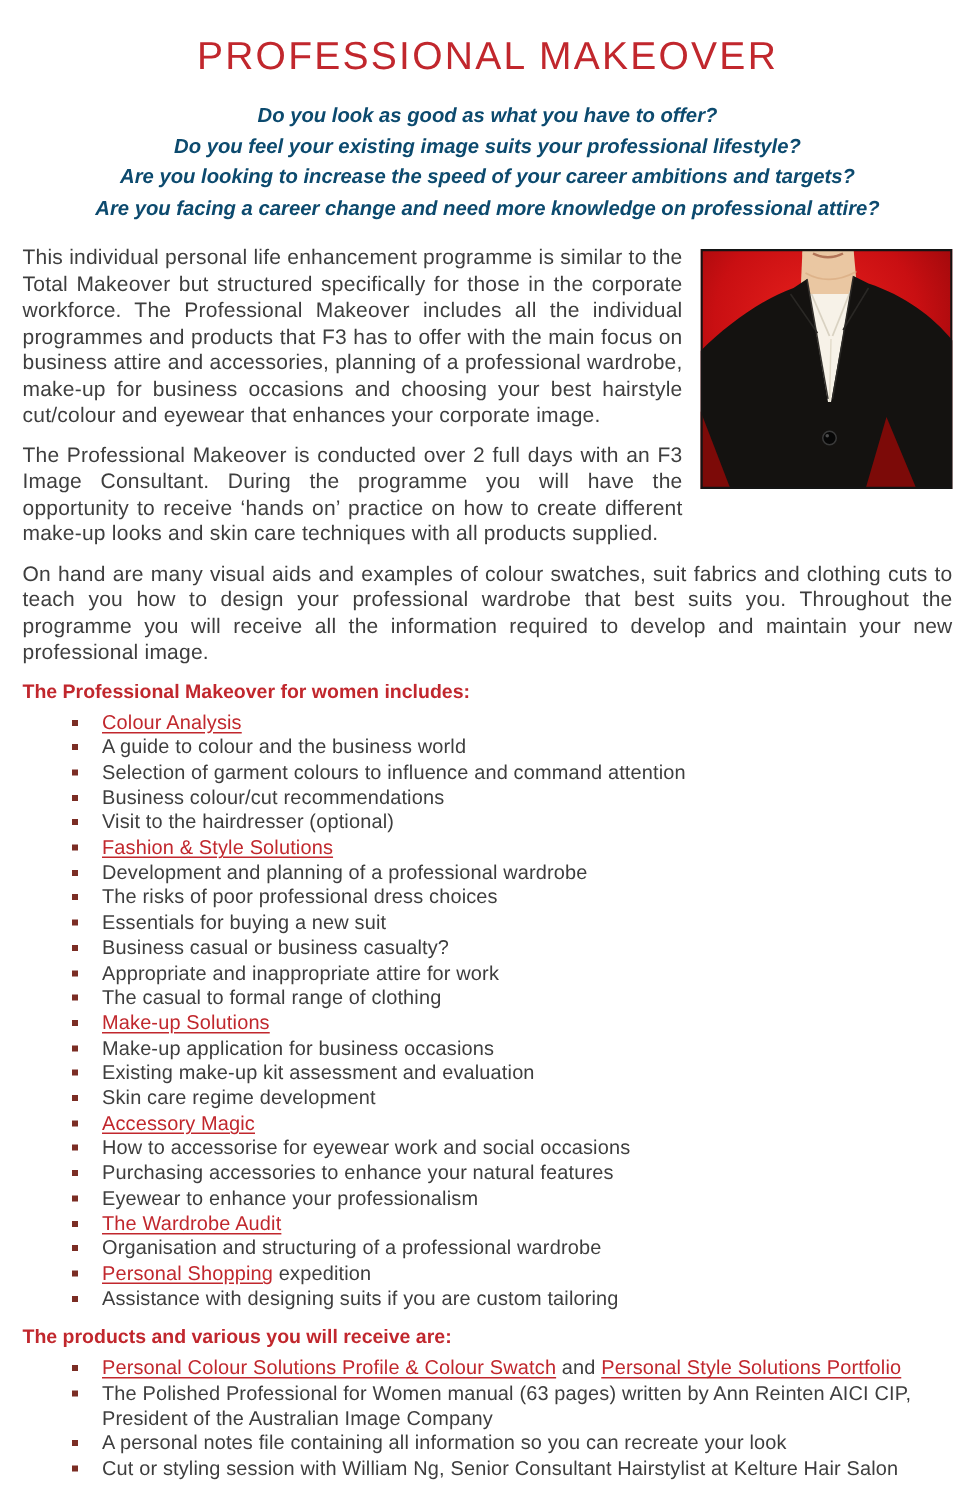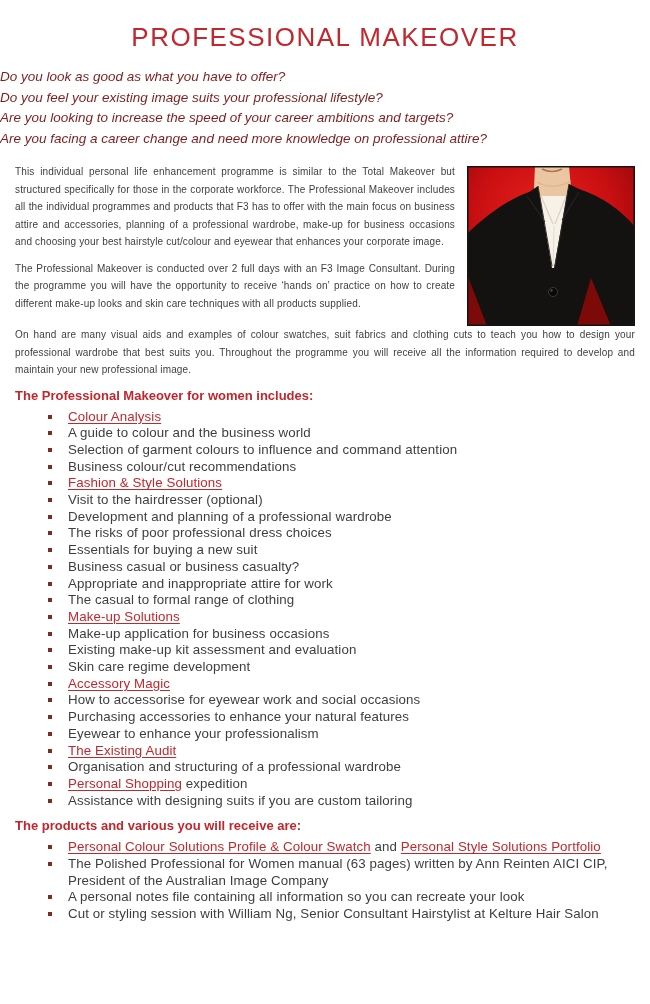--- a/index.html
+++ b/index.html
@@ -12,30 +12,30 @@
     width:650px; height:1004px; margin:0 auto; background:#fff;
     font-family:"Liberation Sans", sans-serif;
     color:var(--text); overflow:hidden; position:relative;
   }
   .title {
     margin:22px 14px 0; text-align:center;
     color:var(--red); font-size:26px; font-weight:400;
     letter-spacing:1.5px; line-height:30px;
   }
   .questions {
-    margin-top:15px; text-align:left;
-    font-weight:normal; font-style:italic;
-    color:#7f1d1d; font-size:13.5px; line-height:20.5px;
+    margin-top:15px; text-align:center;
+    font-weight:bold; font-style:italic;
+    color:#0c4a6e; font-size:13.5px; line-height:20.5px;
   }
   .content { margin:14px 15px 0; }
   .intro-row { display:flex; gap:12px; }
   .intro-text { flex:1 1 auto; min-width:0; }
   p.body {
     margin:0 0 9px; text-align:justify;
-    font-size:10px; line-height:17.5px; letter-spacing:0.15px;
+    font-size:14px; line-height:17.5px; letter-spacing:0.15px;
   }
   p.body.full { margin-top:0; }
   .photo {
     flex:0 0 auto; width:168px; height:160px; margin-top:3px;
     line-height:0;
   }
   .photo svg { display:block; }
   h2.red-heading {
     color:var(--red); font-size:13px; font-weight:bold;
     margin:9px 0 6px; line-height:15px;
@@ -125,37 +125,37 @@
     </div>
 
     <p class="body full">On hand are many visual aids and examples of colour swatches, suit fabrics and clothing cuts to teach you how to design your professional wardrobe that best suits you.  Throughout the programme you will receive all the information required to develop and maintain your new professional image.</p>
 
     <h2 class="red-heading">The Professional Makeover for women includes:</h2>
     <ul class="sq-list" id="includes-list">
         <li><a class="rlink" href="#">Colour Analysis</a></li>
         <li><span>A guide to colour and the business world</span></li>
         <li><span>Selection of garment colours to influence and command attention</span></li>
         <li><span>Business colour/cut recommendations</span></li>
+        <li><span>Visit to the hairdresser (optional)</span></li>
         <li><a class="rlink" href="#">Fashion &amp; Style Solutions</a></li>
-        <li><span>Visit to the hairdresser (optional)</span></li>
         <li><span>Development and planning of a professional wardrobe</span></li>
         <li><span>The risks of poor professional dress choices</span></li>
         <li><span>Essentials for buying a new suit</span></li>
         <li><span>Business casual or business casualty?</span></li>
         <li><span>Appropriate and inappropriate attire for work</span></li>
         <li><span>The casual to formal range of clothing</span></li>
         <li><a class="rlink" href="#">Make-up Solutions</a></li>
         <li><span>Make-up application for business occasions</span></li>
         <li><span>Existing make-up kit assessment and evaluation</span></li>
         <li><span>Skin care regime development</span></li>
         <li><a class="rlink" href="#">Accessory Magic</a></li>
         <li><span>How to accessorise for eyewear work and social occasions</span></li>
         <li><span>Purchasing accessories to enhance your natural features</span></li>
         <li><span>Eyewear to enhance your professionalism</span></li>
-        <li><a class="rlink" href="#">The Existing Audit</a></li>
+        <li><a class="rlink" href="#">The Wardrobe Audit</a></li>
         <li><span>Organisation and structuring of a professional wardrobe</span></li>
         <li><a class="rlink" href="#">Personal Shopping</a><span> expedition</span></li>
         <li><span>Assistance with designing suits if you are custom tailoring</span></li>
       </ul>
 
     <h2 class="red-heading">The products and various you will receive are:</h2>
     <ul class="sq-list" id="products-list">
         <li><a class="rlink" href="#">Personal Colour Solutions Profile &amp; Colour Swatch</a><span> and </span><a class="rlink" href="#">Personal Style Solutions Portfolio</a></li>
         <li><span>The Polished Professional for Women manual (63 pages) written by Ann Reinten AICI CIP, President of the Australian Image Company</span></li>
         <li><span>A personal notes file containing all information  so you can recreate your look</span></li>

